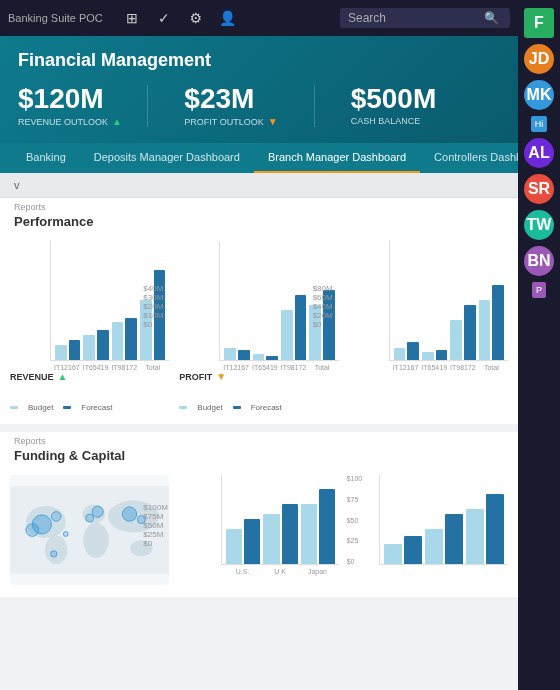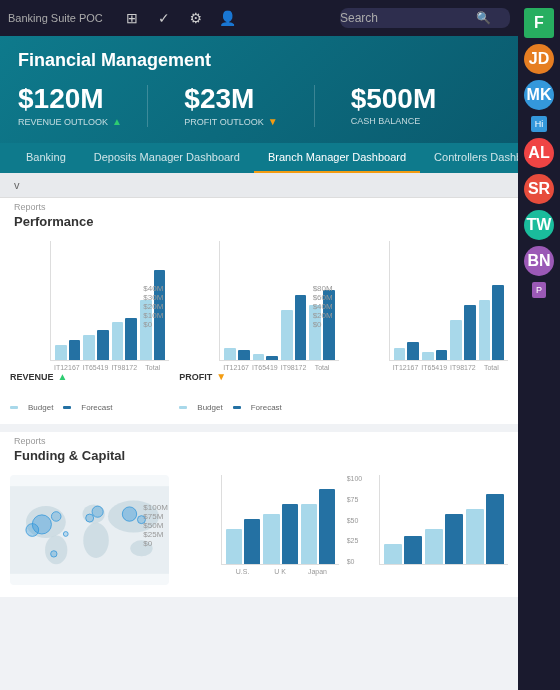--- a/index.html
+++ b/index.html
@@ -31,22 +31,22 @@
       align-items: center;
       justify-content: center;
       color: #ccc;
       font-size: 14px;
       cursor: pointer;
     }
     .search-bar {
       margin-left: auto;
       display: flex;
       background: #2e2e4e;
-      border-radius: 8px;
-      padding: 3px 0;
+      border-radius: 3px;
+      padding: 3px 8px;
       gap: 6px;
       width: 170px;
     }
     .search-bar input {
       background: transparent;
       border: none;
       color: #ccc;
       font-size: 12px;
       outline: none;
       width: 130px;
@@ -75,21 +75,21 @@
       border-radius: 50%;
       overflow: hidden;
       display: flex;
       align-items: center;
       justify-content: center;
       font-size: 16px;
       font-weight: bold;
       color: #fff;
       cursor: pointer;
     }
-    .avatar-green { background: #ef4444; }
+    .avatar-green { background: #6d28d9; }
     .avatar-orange { background: #e67e22; }
     .avatar-blue { background: #3498db; }
     .avatar-purple { background: #9b59b6; }
     .avatar-red { background: #e74c3c; }
     .avatar-teal { background: #1abc9c; }
     .avatar-btn {
       width: 30px;
       height: 30px;
       border-radius: 3px;
       background: #27ae60;

